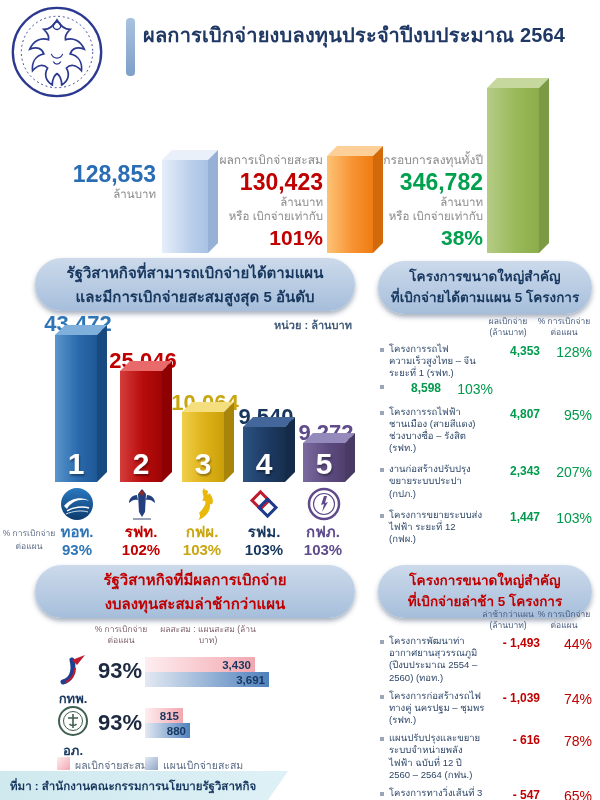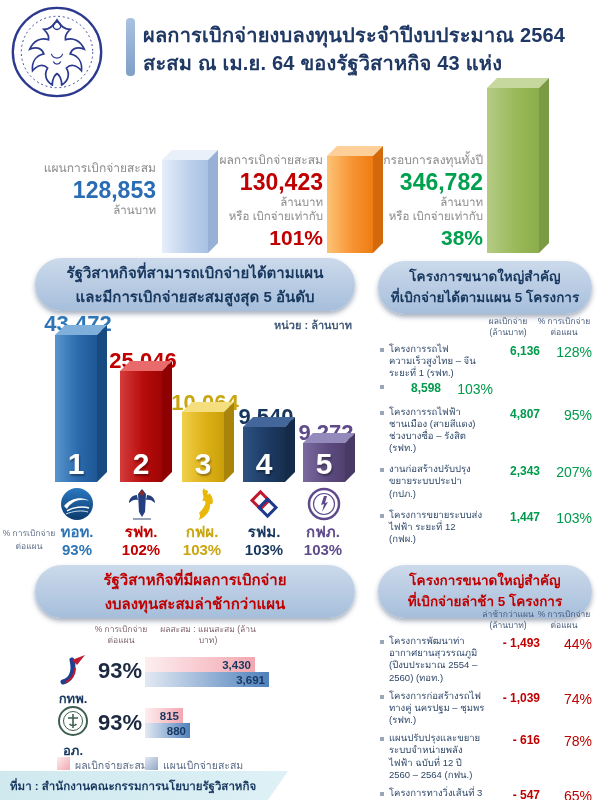--- a/index.html
+++ b/index.html
@@ -88,25 +88,23 @@
       <circle cx="50" cy="50" r="47" fill="#ffffff" stroke="#2b3990" stroke-width="2.5"></circle>
       <circle cx="50" cy="50" r="38" fill="none" stroke="#2b3990" stroke-width="1" stroke-dasharray="2 3"></circle>
       <path d="M50 16 C46 23 41 26 36 26 C40 30 42 33 41 37 C33 34 25 38 21 47 C29 44 34 46 36 52 C27 54 23 61 24 70 C30 63 36 63 40 67 C36 74 38 81 45 85 C45 78 48 74 50 73 C52 74 55 78 55 85 C62 81 64 74 60 67 C64 63 70 63 76 70 C77 61 73 54 64 52 C66 46 71 44 79 47 C75 38 67 34 59 37 C58 33 60 30 64 26 C59 26 54 23 50 16 Z" fill="none" stroke="#2b3990" stroke-width="1.8"></path>
       <circle cx="50" cy="22" r="4" fill="none" stroke="#2b3990" stroke-width="1.5"></circle>
       <path d="M44 52 C46 58 54 58 56 52 M46 60 C48 64 52 64 54 60" fill="none" stroke="#2b3990" stroke-width="1.3"></path>
     </svg>
   </span>
   <div class="accent"></div>
   <div class="title">
     <div>ผลการเบิกจ่ายงบลงทุนประจำปีงบประมาณ 2564</div>
-    <div>สะสม ณ เม.ย. 64 ของรัฐวิสาหกิจ 43 แห่ง</div>
   </div>
 
   <div class="sgroup" style="left:6px;top:161px;width:150px;">
-    <div class="slabel">แผนการเบิกจ่ายสะสม</div>
     <div class="sval" style="color:#2a6db4;">128,853</div>
     <div class="sunit">ล้านบาท</div>
   </div>
   <div class="bar3d" style="left:162px;top:160px;width:46px;height:93px;">
     <div class="b3top" style="background:#e9f0fa;"></div>
     <div class="b3side" style="background:#97b1d6;"></div>
     <div class="b3front" style="background:linear-gradient(90deg,#e6eefa,#bcd0ec 60%,#a9c2e4);"></div>
   </div>
 
   <div class="sgroup" style="left:211px;top:153px;width:112px;">
@@ -252,21 +250,21 @@
   <div class="rpanel" style="left:380px;top:316px;">
     <div class="rhead">
       <div class="sp"></div>
       <div class="c1">ผลเบิกจ่าย (ล้านบาท)</div>
       <div class="c2">% การเบิกจ่าย ต่อแผน</div>
     </div>
     <div style="height:5px;"></div>
     <div class="prow green" style="margin-bottom:0;">
       <span class="bullet"></span>
       <div class="pname">โครงการรถไฟความเร็วสูงไทย – จีน ระยะที่ 1 (รฟท.)</div>
-      <div class="pval">6,136</div>
+      <div class="pval">4,353</div>
       <div class="ppct">128%</div>
     </div>
     <div class="prow green" style="margin-bottom:9px;">
       <span class="bullet"></span>
       <div class="pval">8,598</div>
       <div class="ppct">103%</div>
     </div>
     <div class="prow green" style="margin-bottom:9px;">
       <span class="bullet"></span>
       <div class="pname">โครงการรถไฟฟ้าชานเมือง (สายสีแดง) ช่วงบางซื่อ – รังสิต (รฟท.)</div>

